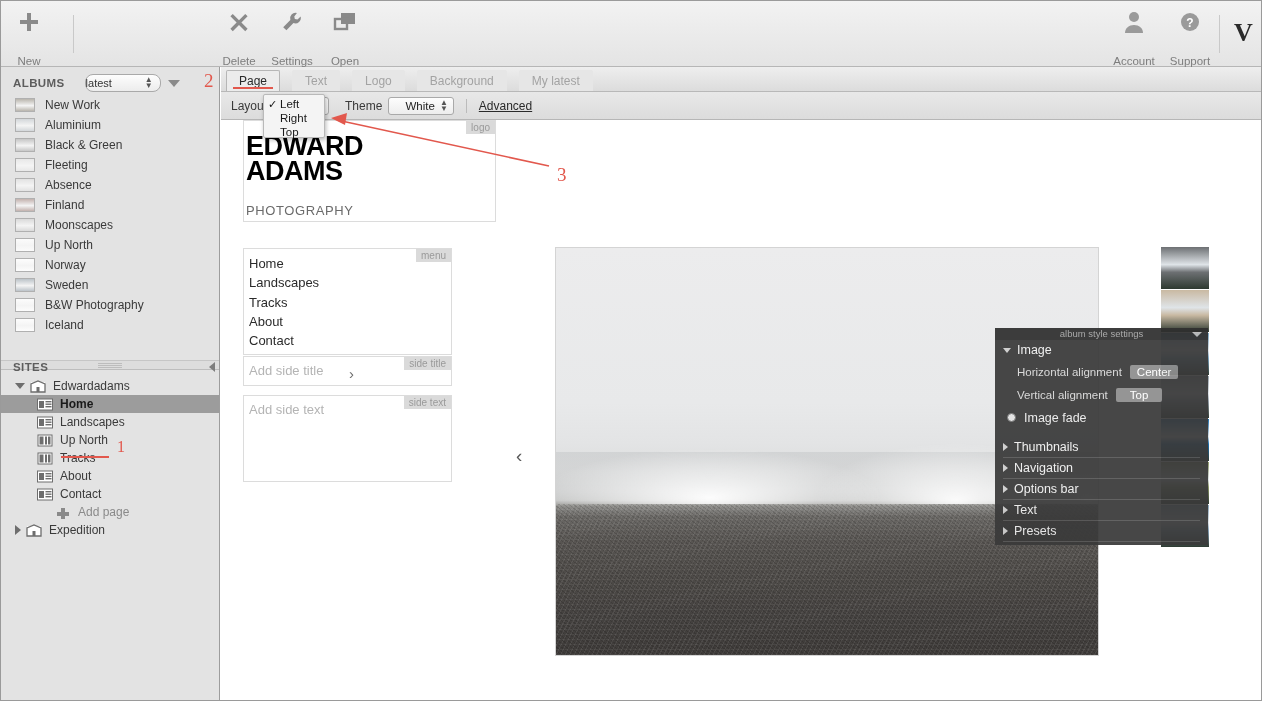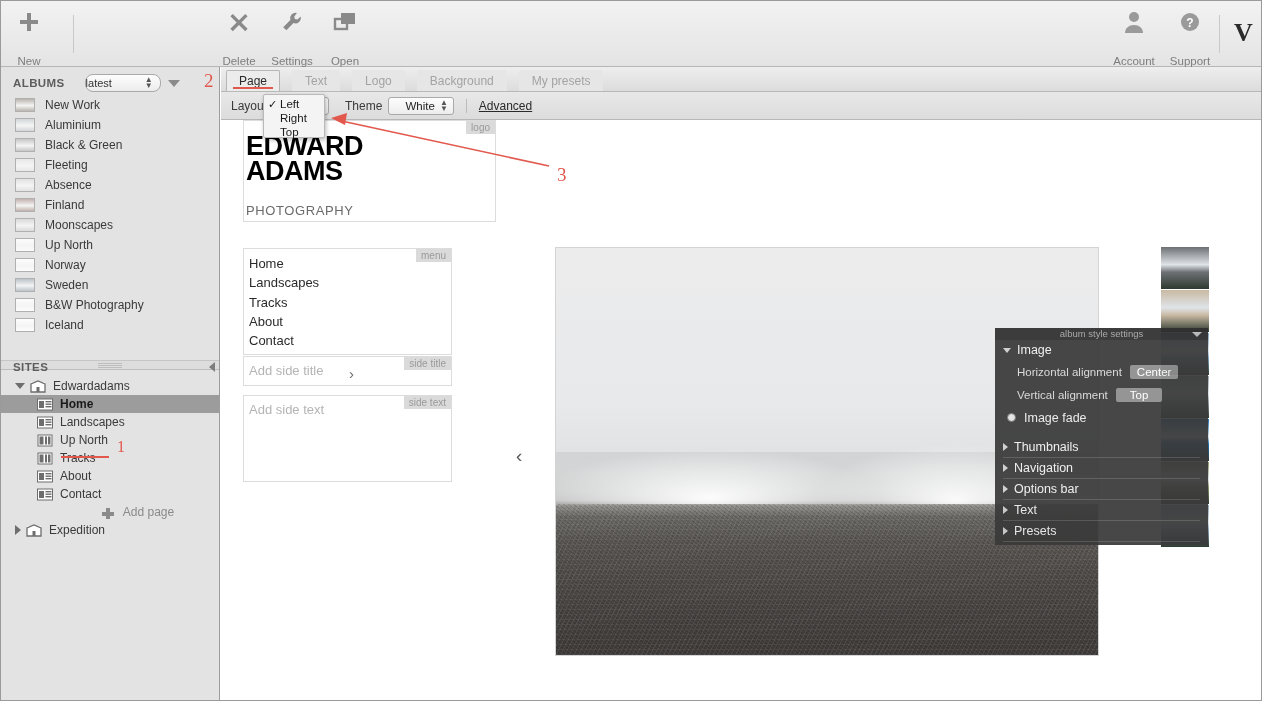--- a/index.html
+++ b/index.html
@@ -590,21 +590,21 @@
             <svg width="16" height="13" viewBox="0 0 16 13" class="pg-icon">
               <rect x="0.5" y="1" width="15" height="11" fill="#ffffff"></rect>
               <rect x="0.5" y="1" width="15" height="11" fill="none" stroke="#6e6e6e" stroke-width="1"></rect>
               <rect x="2" y="3" width="5" height="7" fill="#6e6e6e"></rect>
               <rect x="8.5" y="3" width="6" height="1.4" fill="#6e6e6e"></rect>
               <rect x="8.5" y="5.5" width="6" height="1.4" fill="#6e6e6e"></rect>
               <rect x="8.5" y="8" width="6" height="1.4" fill="#6e6e6e"></rect>
             </svg>
             <span>Contact</span>
           </div>
-          <div class="site-row" style="padding-left: 54px; justify-content: center;">
+          <div class="site-row" style="padding-left: 54px;">
             <svg width="16" height="13" viewBox="0 0 16 13" class="pg-icon">
               <path d="M6 2h4v4h4v4h-4v4H6v-4H2V6h4z" fill="#8a8a8a"></path>
             </svg>
             <span style="color: rgb(138, 138, 138);">Add page</span>
           </div>
           <div class="site-row" style="padding-left: 14px;">
             <span class="twisty closed"></span>
             <svg width="16" height="13" viewBox="0 0 16 13" class="pg-icon">
               <rect x="1" y="2" width="14" height="10" fill="#ffffff"></rect>
               <path d="M1 12V4l7-3 7 3v8z" fill="none" stroke="#6e6e6e" stroke-width="1.3"></path>
@@ -623,21 +623,21 @@
       <div class="tab">
         <span>Text</span>
       </div>
       <div class="tab">
         <span>Logo</span>
       </div>
       <div class="tab">
         <span>Background</span>
       </div>
       <div class="tab">
-        <span>My presets</span>
+        <span>My latest</span>
       </div>
     </div>
 
   <div class="optbar">
     <span class="opt-label">Layout</span>
     <div class="opt-select" style="min-width:56px;">
       <span>Left</span>
       <span class="arrows">
           <span>▲</span>
           <span>▼</span>

